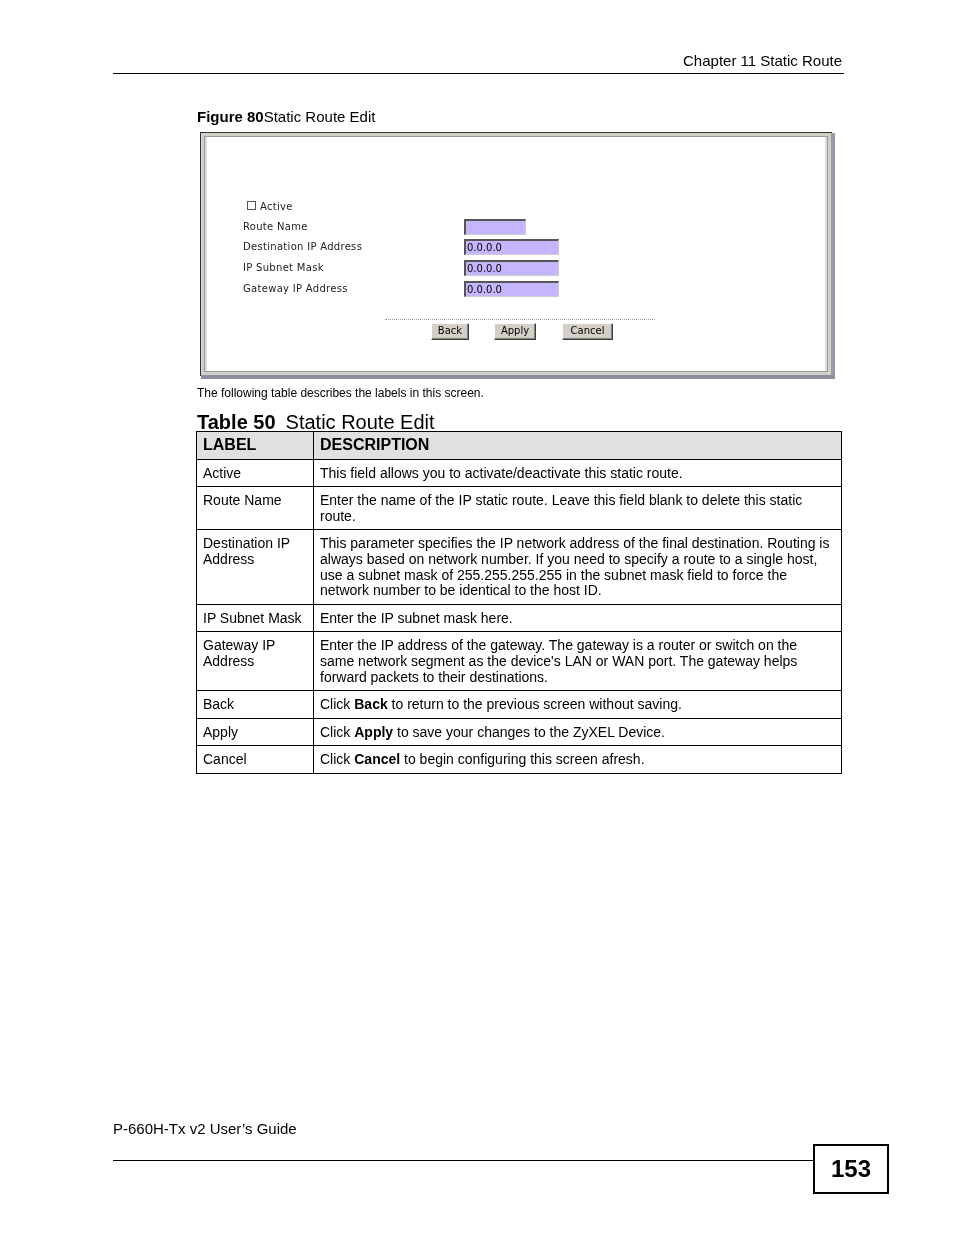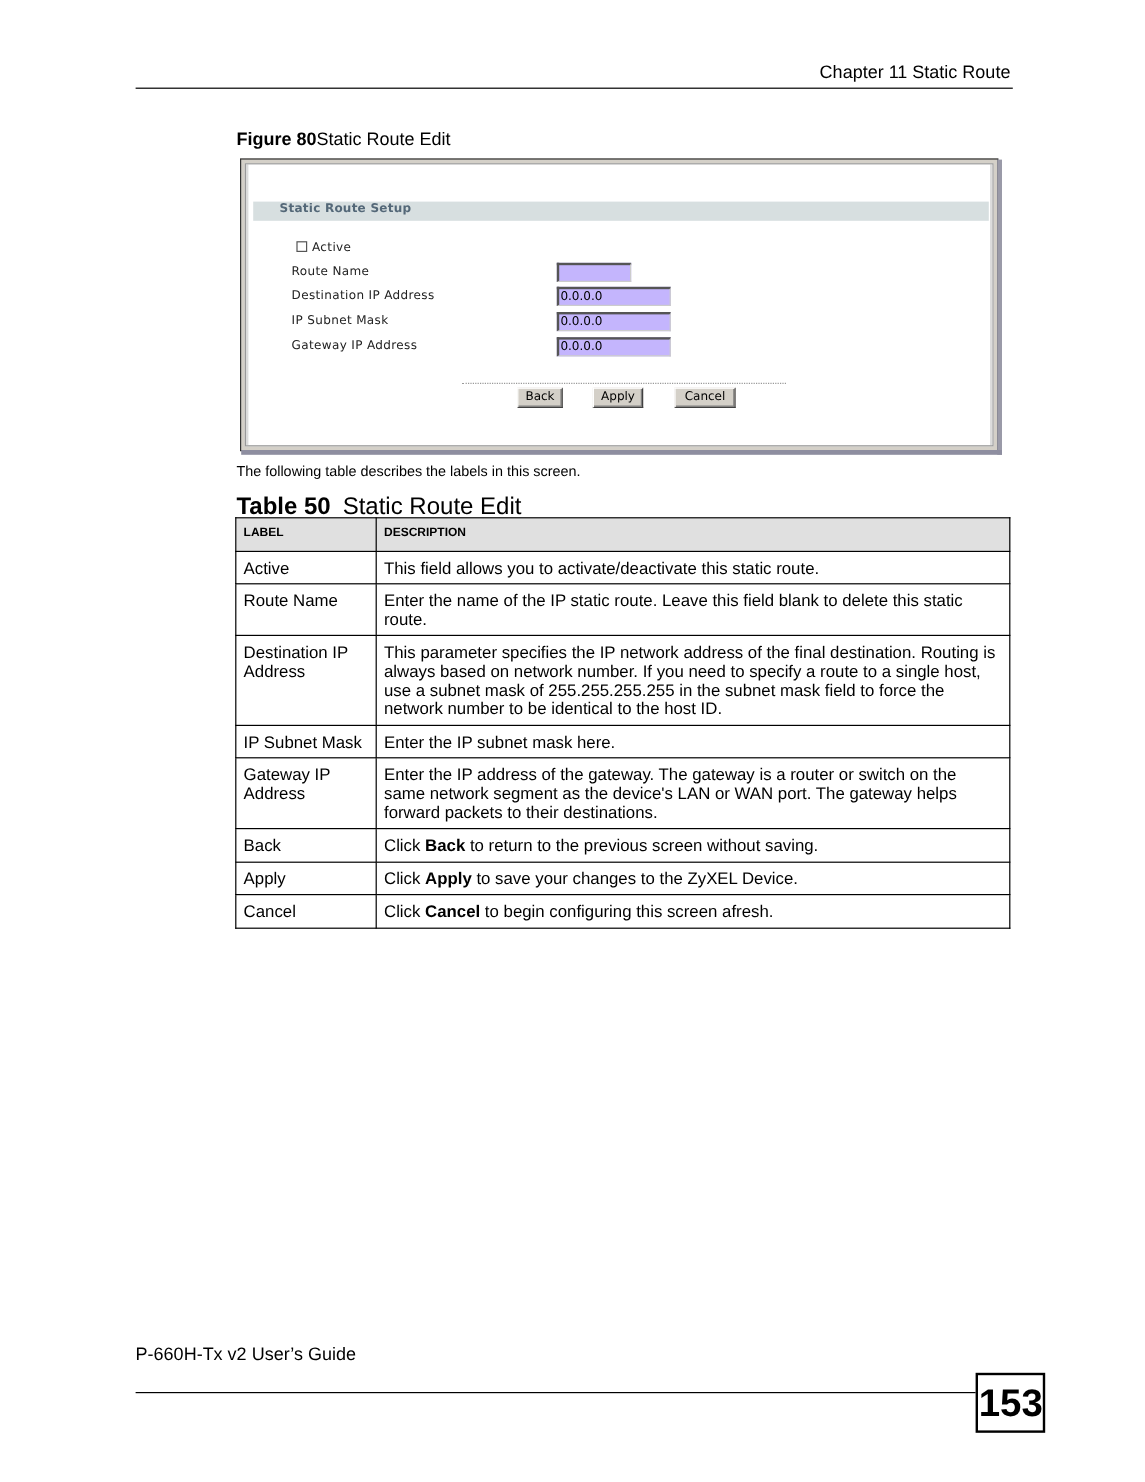--- a/index.html
+++ b/index.html
@@ -33,43 +33,40 @@
   .btn { position:absolute; height:17px; box-sizing:border-box; background:#d4d0c8;
          border:1px solid; border-color:#fff #404040 #404040 #fff; box-shadow: inset -1px -1px 0 #808080;
          font-family:"DejaVu Sans", sans-serif; font-size:10px; text-align:center; line-height:14px; color:#000; }
 
   .intro { position:absolute; left:197px; top:386px; font-family:Liberation Sans, sans-serif; font-size:12px; }
   .tbl-caption { position:absolute; left:197px; top:411px; font-size:20px; }
   .tbl-caption b { margin-right:10px; }
 
   table.desc { position:absolute; left:196px; top:431px; width:646px; border-collapse:collapse; font-size:14px; }
   table.desc th, table.desc td { border:1px solid #000; padding:6px 6px 5px 6px; vertical-align:top; text-align:left; line-height:15.6px; }
-  table.desc th { background:#e0e0e0; font-weight:bold; font-size:10px; padding:5px 6px 6px 6px;margin-top:13px; }
+  table.desc th { background:#e0e0e0; font-weight:bold; font-size:16px; padding:5px 6px 6px 6px;margin-top:13px; }
   table.desc td.c1 { width:104px; }
 
   .footer-rule { position:absolute; left:113px; top:1160px; width:700px; height:1px; background:#000; }
   .footer-text { position:absolute; left:113px; top:1120px; font-size:15px; }
-  .page-box { position:absolute; left:813px; top:1144px; width:58px; height:50px; box-sizing:border-box;
-              border:2px solid #000; font-size:32px; font-weight:bold; text-align:right; line-height:46px; }
+  .page-box { position:absolute; left:813px; top:1144px; width:76px; height:50px; box-sizing:border-box;
+              border:2px solid #000; font-size:24px; font-weight:bold; text-align:center; line-height:46px; }
 </style>
 </head>
 <body>
 
 <div class="header-text">Chapter 11 Static Route</div>
 <div class="header-rule"></div>
 
 <div class="fig-caption">
   <b>Figure 80</b><span>Static Route Edit</span>
 </div>
 
 <div class="shot">
   <div class="shot-inner">
-    <div class="setup-bar">
-      <span class="setup-title">Static Route Setup</span>
-    </div>
 
     <div class="chk" style="left:42px; top:64px;"></div>
     <span class="f-label" style="left:55px; top:64px;">Active</span>
 
     <span class="f-label" style="left:38px; top:84px;">Route Name</span>
     <div class="f-input" style="left:259px; top:82px; width:62px;"></div>
 
     <span class="f-label" style="left:38px; top:104px;">Destination IP Address</span>
     <div class="f-input" style="left:259px; top:102px; width:95px;">0.0.0.0</div>
 

